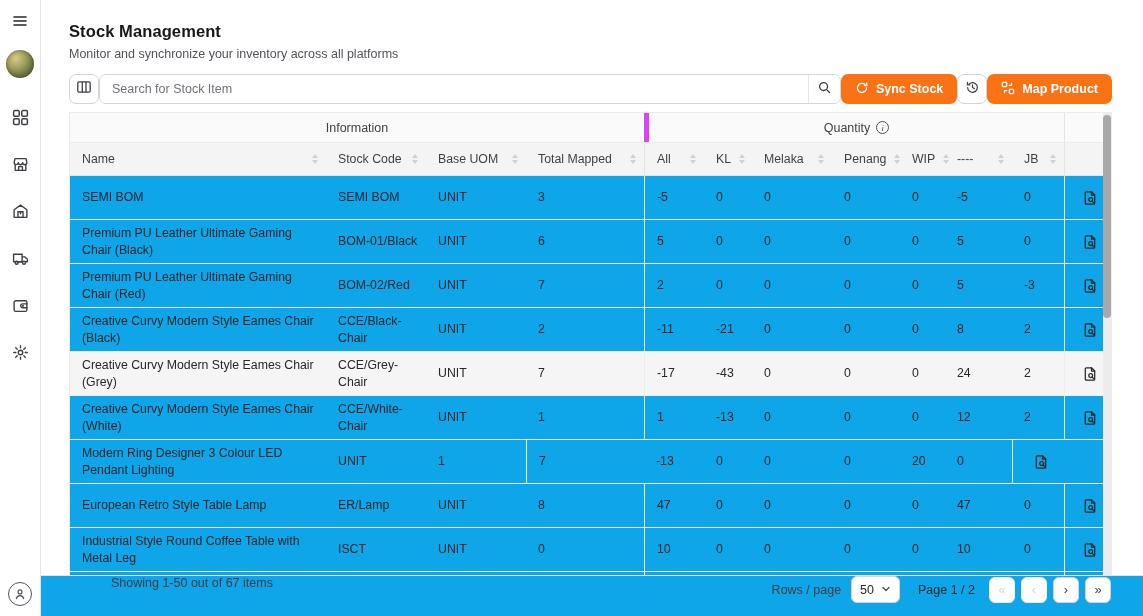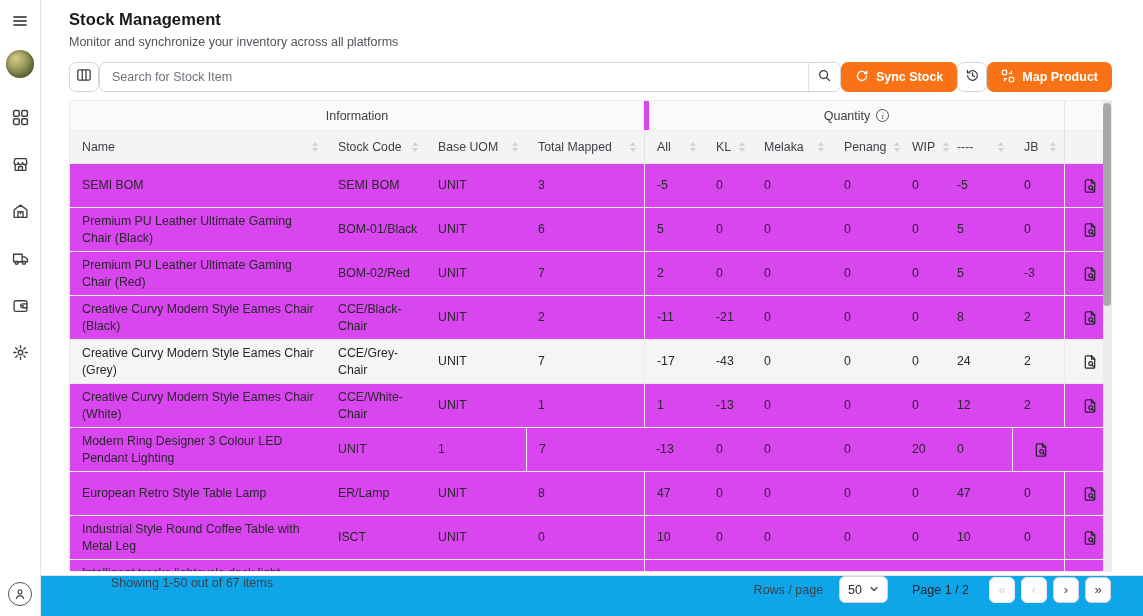--- a/index.html
+++ b/index.html
@@ -16,21 +16,21 @@
   .sb-icon svg { display:block; }
   .avatar { width:28px; height:28px; border-radius:50%; margin:8px 0 16px 0;
     background:radial-gradient(circle at 35% 30%, #d9c98a 0%, #a3a35f 35%, #6b7542 65%, #4a5530 100%);
     box-shadow:inset 0 0 4px rgba(0,0,0,.35); cursor:pointer; }
   .sb-group { display:flex; flex-direction:column; align-items:center; gap:17px; margin-top:14px; }
   .sb-bottom { margin-top:auto; margin-bottom:10px; }
   .account-circle { width:24px; height:24px; border:1.4px solid #52525b; border-radius:50%;
     display:flex; align-items:center; justify-content:center; color:#52525b; cursor:pointer; }
 
   
-  .main { flex:1; display:flex; flex-direction:column; padding:10px 0 0 28px; position:relative; }
+  .main { flex:1; display:flex; flex-direction:column; padding:22px 0 0 28px; position:relative; }
   .page-title { font-size:16.5px; font-weight:700; color:#18181b; letter-spacing:.1px; }
   .page-subtitle { font-size:12.5px; color:#52525b; margin-top:6px; }
 
   
   .toolbar { display:flex; align-items:center; margin-top:13px; width:1043px; }
   .icon-btn { width:30px; height:30px; border:1px solid #d4d4d8; border-radius:7px; background:#fff;
     display:flex; align-items:center; justify-content:center; cursor:pointer; flex-shrink:0; color:#3f3f46; }
   .search-group { flex:1; height:30px; border:1px solid #d4d4d8; border-radius:7px; display:flex;
     overflow:hidden; background:#fff; }
   .search-group input { flex:1; border:none; outline:none; padding:0 12px; font-size:12.5px;
@@ -59,34 +59,34 @@
   .hcell { display:flex; align-items:center; justify-content:space-between; padding:0 8px 0 12px; cursor:pointer;gap:8px; }
   .hcell.qfirst { border-left:1px solid #e4e4e7; }
   .hcell.last { border-left:1px solid #e4e4e7; }
   .sort { display:inline-flex; flex-direction:column; gap:2px; align-items:center; }
   .sort i { display:block; width:0; height:0; border-left:3.5px solid transparent; border-right:3.5px solid transparent; }
   .sort i.up { border-bottom:4px solid #cbd2d9; }
   .sort i.dn { border-top:4px solid #cbd2d9; }
 
   .tbody { height:408px; overflow:hidden; }
   .trow { display:grid; grid-template-columns:var(--cols); min-height:44px; border-bottom:1px solid #ececec;
-    background:#d946ef; font-size:12.3px; color:#27272a; }
+    background:#0ea5e9; font-size:12.3px; color:#27272a; }
   .trow.hl { background:#f5f5f5; }
   .cell { display:flex; align-items:center; padding:5px 8px 5px 12px; line-height:1.32; }
   .cell.code { padding-right:4px; overflow-wrap:anywhere; }
   .cell.q0 { border-left:1px solid #ececec; }
   .cell.action { border-left:1px solid #ececec; justify-content:center; cursor:pointer; color:#27272a; }
 
   .vscroll { position:absolute; top:0; right:0; width:8px; height:100%; background:#ececec; }
   .vthumb { position:absolute; top:2px; right:0; width:8px; height:203px; background:#a8a8a8; border-radius:4px; }
 
   
   .footer { position:absolute; left:0; right:0; bottom:0; height:41px; border-top:1px solid #e4e4e7;
     background:#0ea5e9; display:flex; align-items:flex-start; padding-left:70px; font-size:12.5px; color:#3f3f46; }
-  .f-right { margin-left:auto; display:flex; align-items:center; gap:16px; padding-right:32px; }
+  .f-right { margin-left:auto; display:flex; align-items:center; gap:10px; padding-right:32px; }
   .rpp-select { height:27px; min-width:46px; border:1px solid #d4d4d8; border-radius:6px; background:#fff;
     display:flex; align-items:center; gap:7px; padding:0 8px; cursor:pointer; color:#27272a; }
   .page-ind { margin-left:8px; margin-right:4px; color:#27272a; }
   .pg-btn { width:26px; height:26px; border:1px solid #d4d4d8; border-radius:6px; background:#fff;
     display:flex; align-items:center; justify-content:center; font-size:13px; color:#3f3f46; cursor:pointer; }
   .pg-btn.disabled { color:#d4d4d8; border-color:#ececec; cursor:default; }
 </style>
 </head>
 <body>
 

